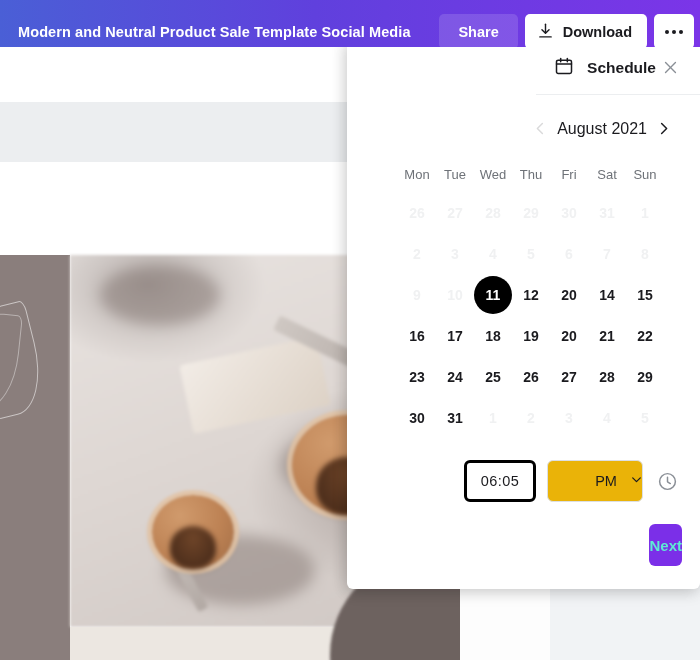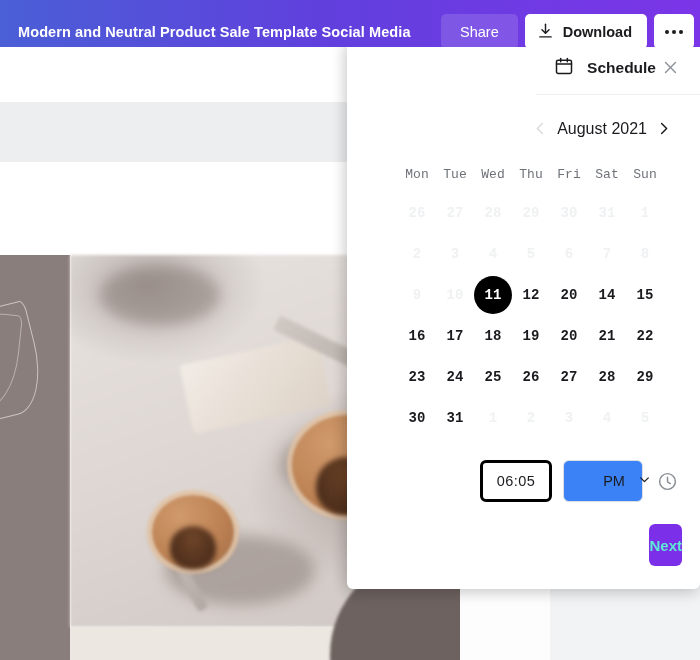--- a/index.html
+++ b/index.html
@@ -48,21 +48,21 @@
     align-items: center;
     gap: 7px;
     height: 100%;
     padding: 6px 0;
   }
 
   .share-btn {
     background: rgba(255,255,255,0.14);
     color: #ffffff;
     font-size: 14.5px;
-    font-weight: 400;
+    font-weight: 700;
     border: none;
     border-radius: 5px;
     height: 35px;
     padding: 0 19px;
     cursor: pointer;
     display: flex;
     align-items: center;
     font-family: "Liberation Sans", sans-serif;
   }
 
@@ -295,21 +295,20 @@
   .nav-arrow.disabled { opacity: 0.16; cursor: default; }
   .month-label {
     font-size: 16px;
     color: #1b1b1f;
     font-weight: 400;
   }
 
   
   .cal {
     padding: 0 36px;
-    font-family: Liberation Mono, monospace;
   }
   .cal-row {
     display: grid;
     grid-template-columns: repeat(7, 1fr);
   }
   .cal-head {
     margin-top: 10px;
     margin-bottom: 4px;
   }
   .cal-head div {
@@ -357,25 +356,25 @@
     border-radius: 6px;
     font-size: 14.5px;
     font-weight: 400;
     color: #1b1b1f;
     text-align: center;
     font-family: "Liberation Sans", sans-serif;
     background: #ffffff;
     letter-spacing: 0.4px;
   }
   .ampm-select {
-    width: 80px;
+    width: 96px;
     height: 42px;
     border: 1px solid #dcdfe3;
     border-radius: 6px;
-    background: #3b82f6;
+    background: #eab308;
     display: flex;
     align-items: center;
     justify-content: center;
     gap: 13px;
     cursor: pointer;
     font-size: 14.5px;
     color: #1b1b1f;
     padding-left: 48px;
   }
   .clock-icon {

